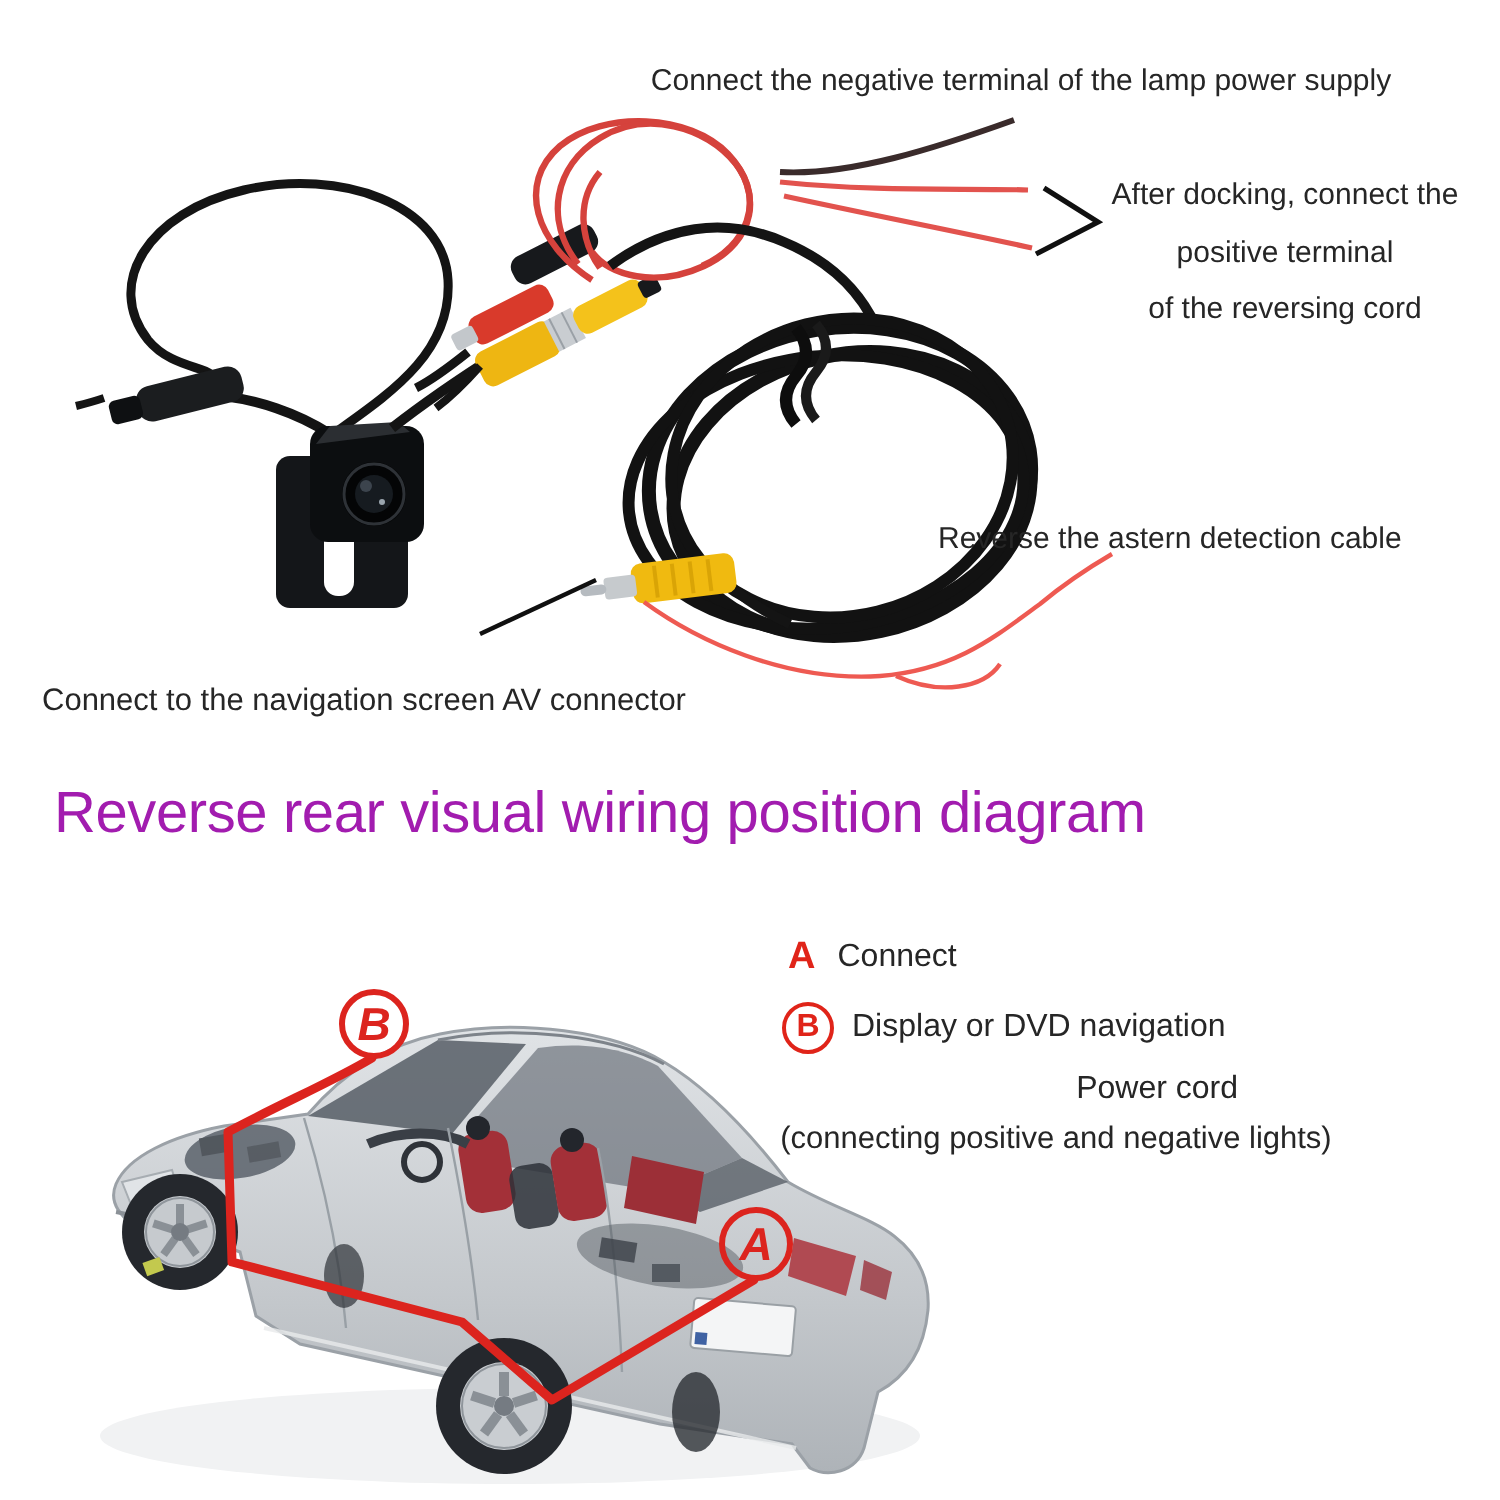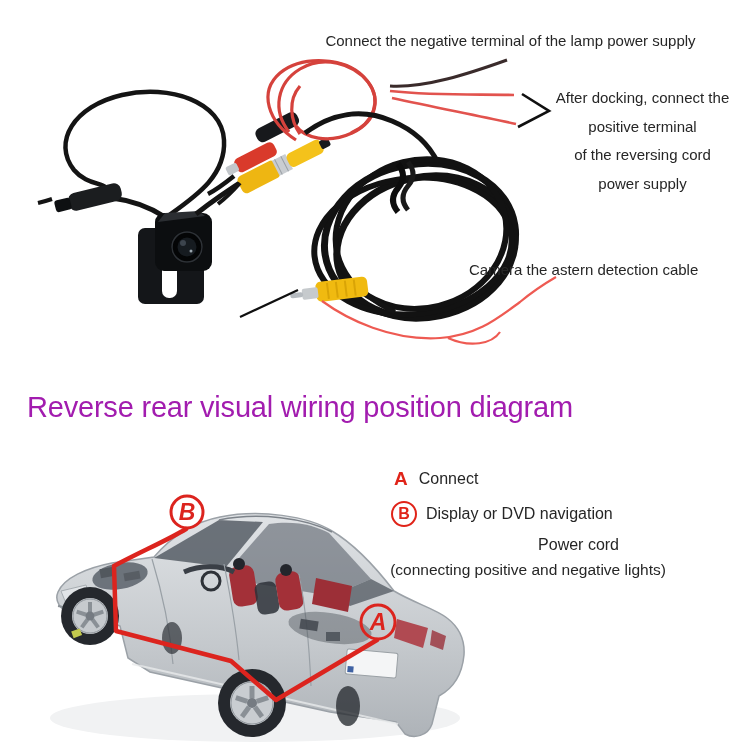--- a/index.html
+++ b/index.html
@@ -109,23 +109,23 @@
       <path d="M322,301 C348,320 392,341 440,338 C478,335 498,318 520,302 C532,292 544,284 556,277"></path>
       <path d="M448,338 C470,348 492,344 500,332"></path>
     </g>
   </svg>
 
   <div class="ann ann-center" id="ann-neg">Connect the negative terminal of the lamp power supply</div>
   <div class="ann ann-center" id="ann-pos">
     <div>After docking, connect the</div>
     <div>positive terminal</div>
     <div>of the reversing cord</div>
-    <div>power supply</div>
   </div>
-  <div class="ann" id="ann-astern">Camera the astern detection cable</div>
+  <div class="ann" id="ann-astern">Reverse the astern detection cable</div>
+  <div class="ann" id="ann-av">Connect to the navigation screen AV connector</div>
 
   <div id="title">Reverse rear visual wiring position diagram</div>
 
   <div class="legend-row" id="legend-a">
     <span class="marker">A</span>
     <span class="lbl">Connect</span>
   </div>
   <div class="legend-row" id="legend-b">
     <span class="marker-circle">B</span>
     <span class="lbl">Display or DVD navigation</span>

